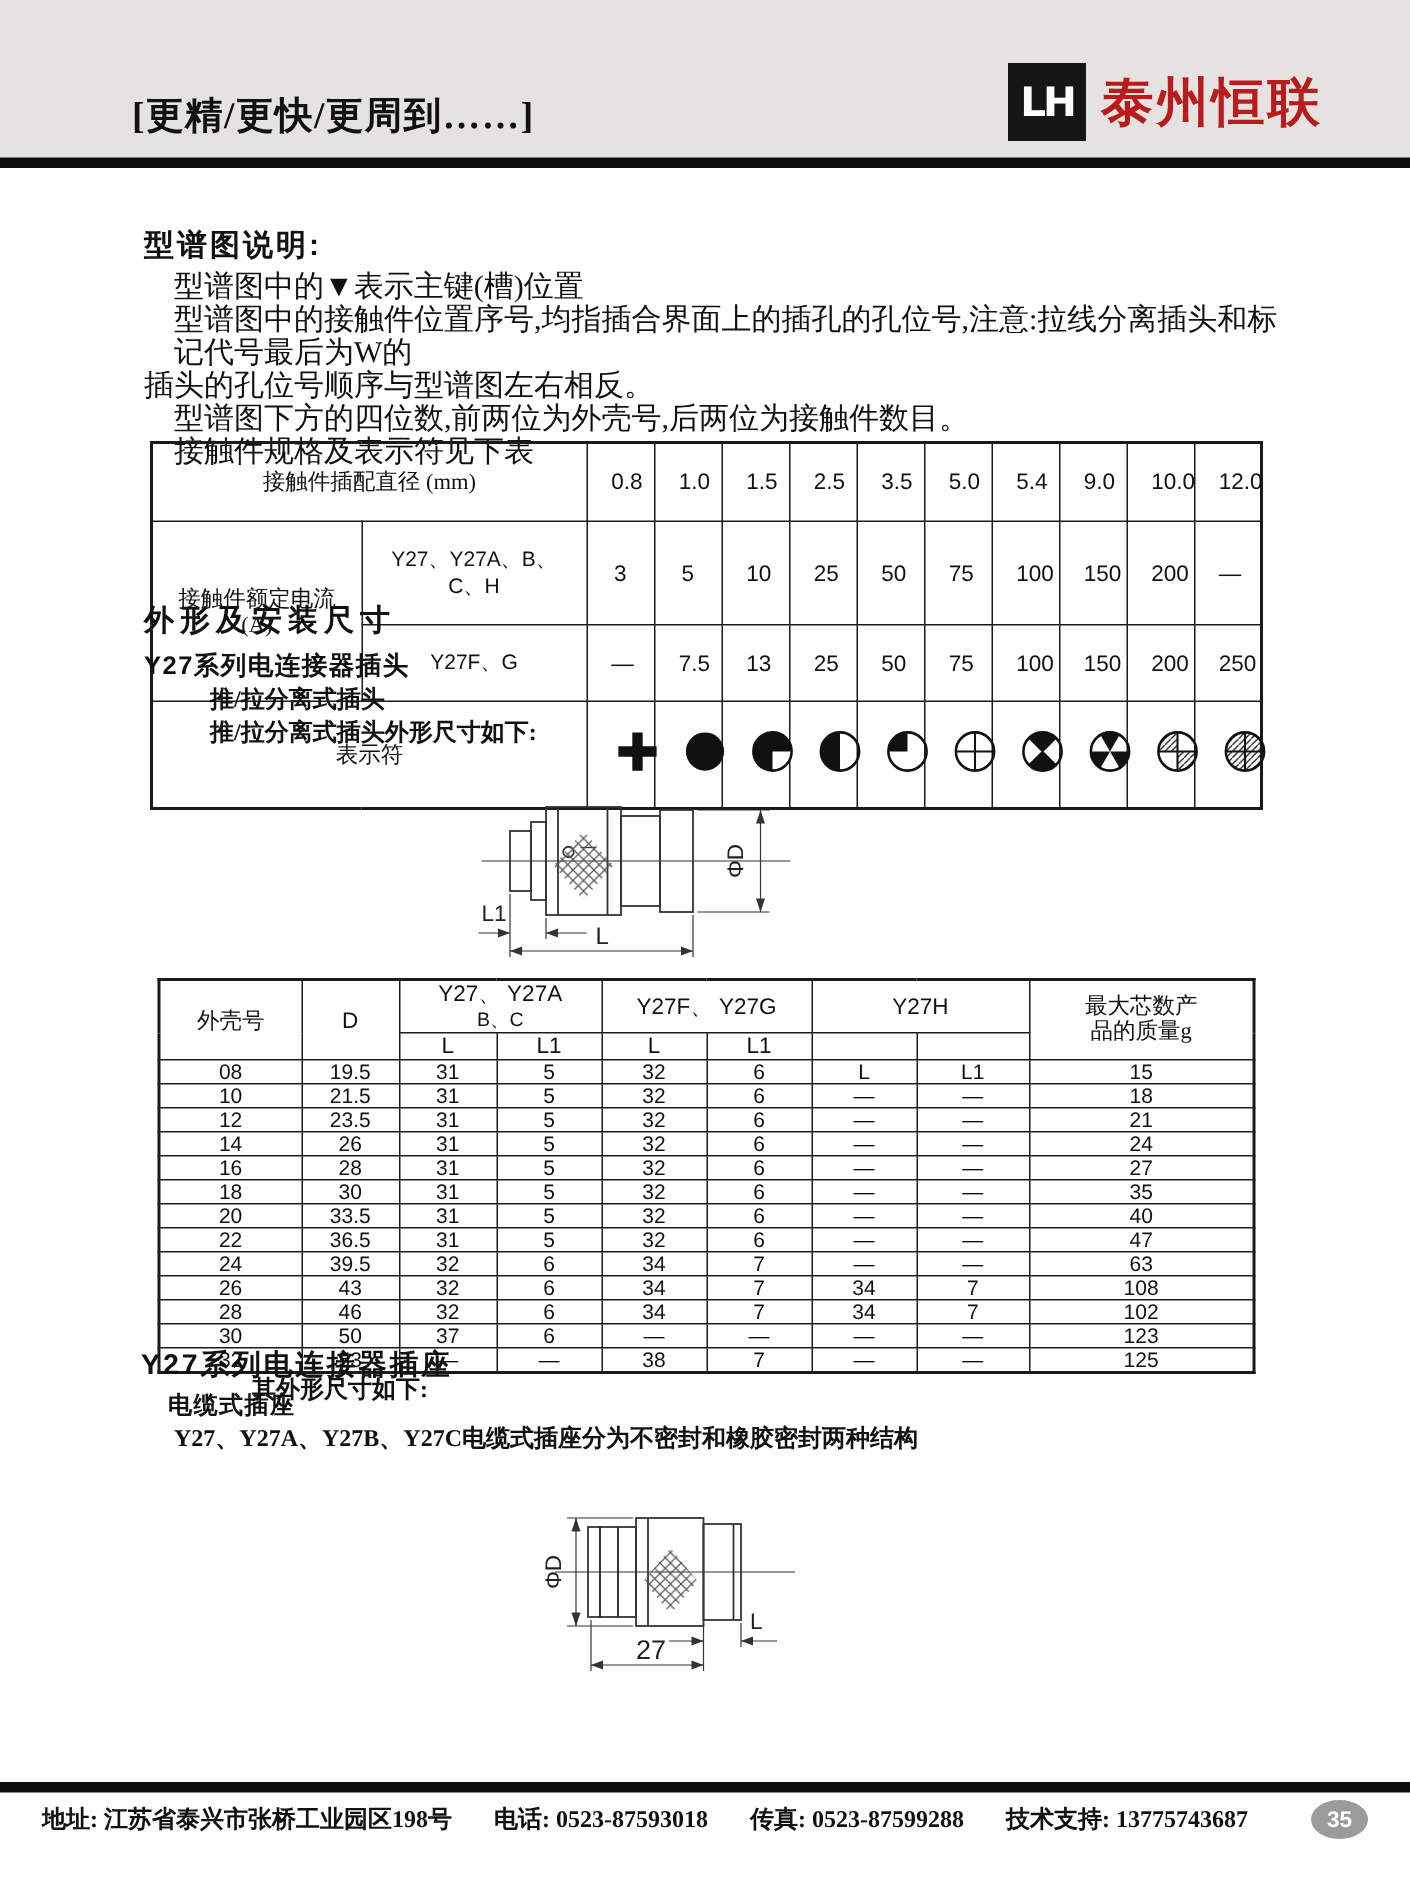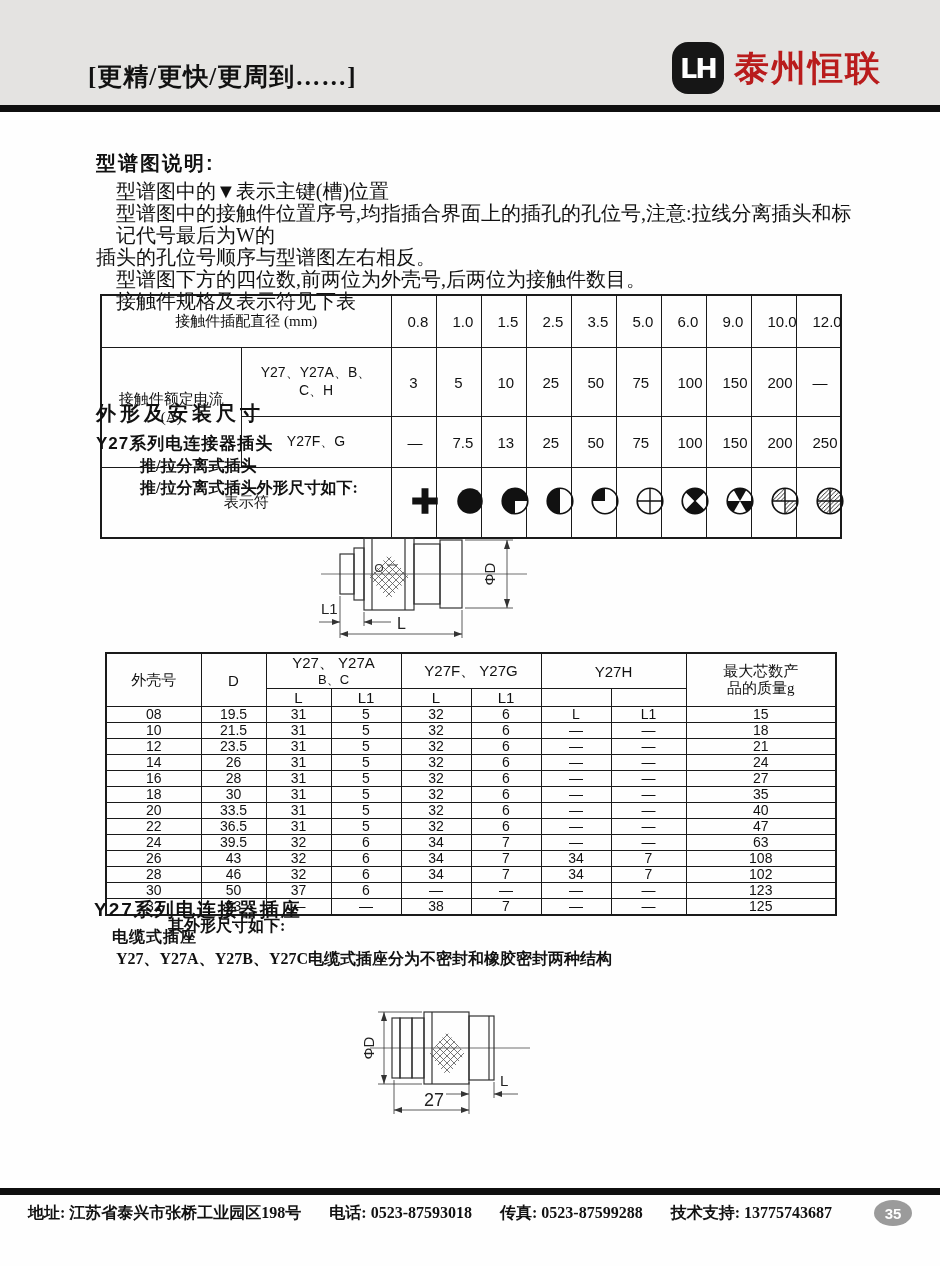--- a/index.html
+++ b/index.html
@@ -3,21 +3,21 @@
 <meta charset="utf-8">
 <style>
   html,body{margin:0;padding:0;background:#fff;}
   .page{position:relative;width:940px;height:1266px;background:#fefefe;overflow:hidden;
         font-family:"Liberation Serif",serif;color:#111;}
   
   .hdr{position:absolute;top:0;left:0;width:940px;height:105px;background:#e4e3e1;}
   .hdr-rule{position:absolute;top:105px;left:0;width:940px;height:7px;background:#0f0f0f;}
   .slogan{position:absolute;left:88px;top:60px;font-size:25px;font-weight:bold;letter-spacing:1px;}
   .logo{position:absolute;right:58px;top:42px;display:flex;align-items:center;gap:10px;}
-  .logo-mark{width:52px;height:52px;background:#161616;border-radius:16px;color:#fff;display:flex;
+  .logo-mark{width:52px;height:52px;background:#161616;border-radius:0;color:#fff;display:flex;
              align-items:center;justify-content:center;font-family:"DejaVu Sans",sans-serif;
              font-weight:bold;font-size:27px;letter-spacing:-2px;}
   .brand{font-family:"Liberation Sans",sans-serif;font-weight:bold;font-size:35px;letter-spacing:2px;color:#b91c1c;}
   
   .h1{position:absolute;font-family:"Liberation Sans",sans-serif;font-weight:bold;font-size:20px;letter-spacing:2px;}
   .h2{position:absolute;font-family:"Liberation Sans",sans-serif;font-weight:bold;font-size:17px;letter-spacing:1px;}
   .notes{position:absolute;left:96px;top:180px;width:770px;font-size:20px;line-height:22px;}
   .notes .ind{padding-left:20px;}
   .bodyline{position:absolute;font-size:16px;font-weight:bold;}
   
@@ -75,21 +75,21 @@
       </colgroup>
     <tbody>
         <tr style="height:22px" id="ct-diam-row">
       <td colspan="2" class="lbl">接触件插配直径 (mm)</td>
     <td class="num">0.8</td>
           <td class="num">1.0</td>
           <td class="num">1.5</td>
           <td class="num">2.5</td>
           <td class="num">3.5</td>
           <td class="num">5.0</td>
-          <td class="num">6.0</td>
+          <td class="num">5.4</td>
           <td class="num">9.0</td>
           <td class="num">10.0</td>
           <td class="num">12.0</td>
         </tr>
     <tr style="height:21px" id="ct-cur1-row">
       <td rowspan="2" class="lbl">接触件额定电流(A)</td>
       <td class="lbl en" style="font-family:'Liberation Sans',sans-serif;font-size:14px;">Y27、Y27A、B、C、H</td>
     <td class="num">3</td>
           <td class="num">5</td>
           <td class="num">10</td>

